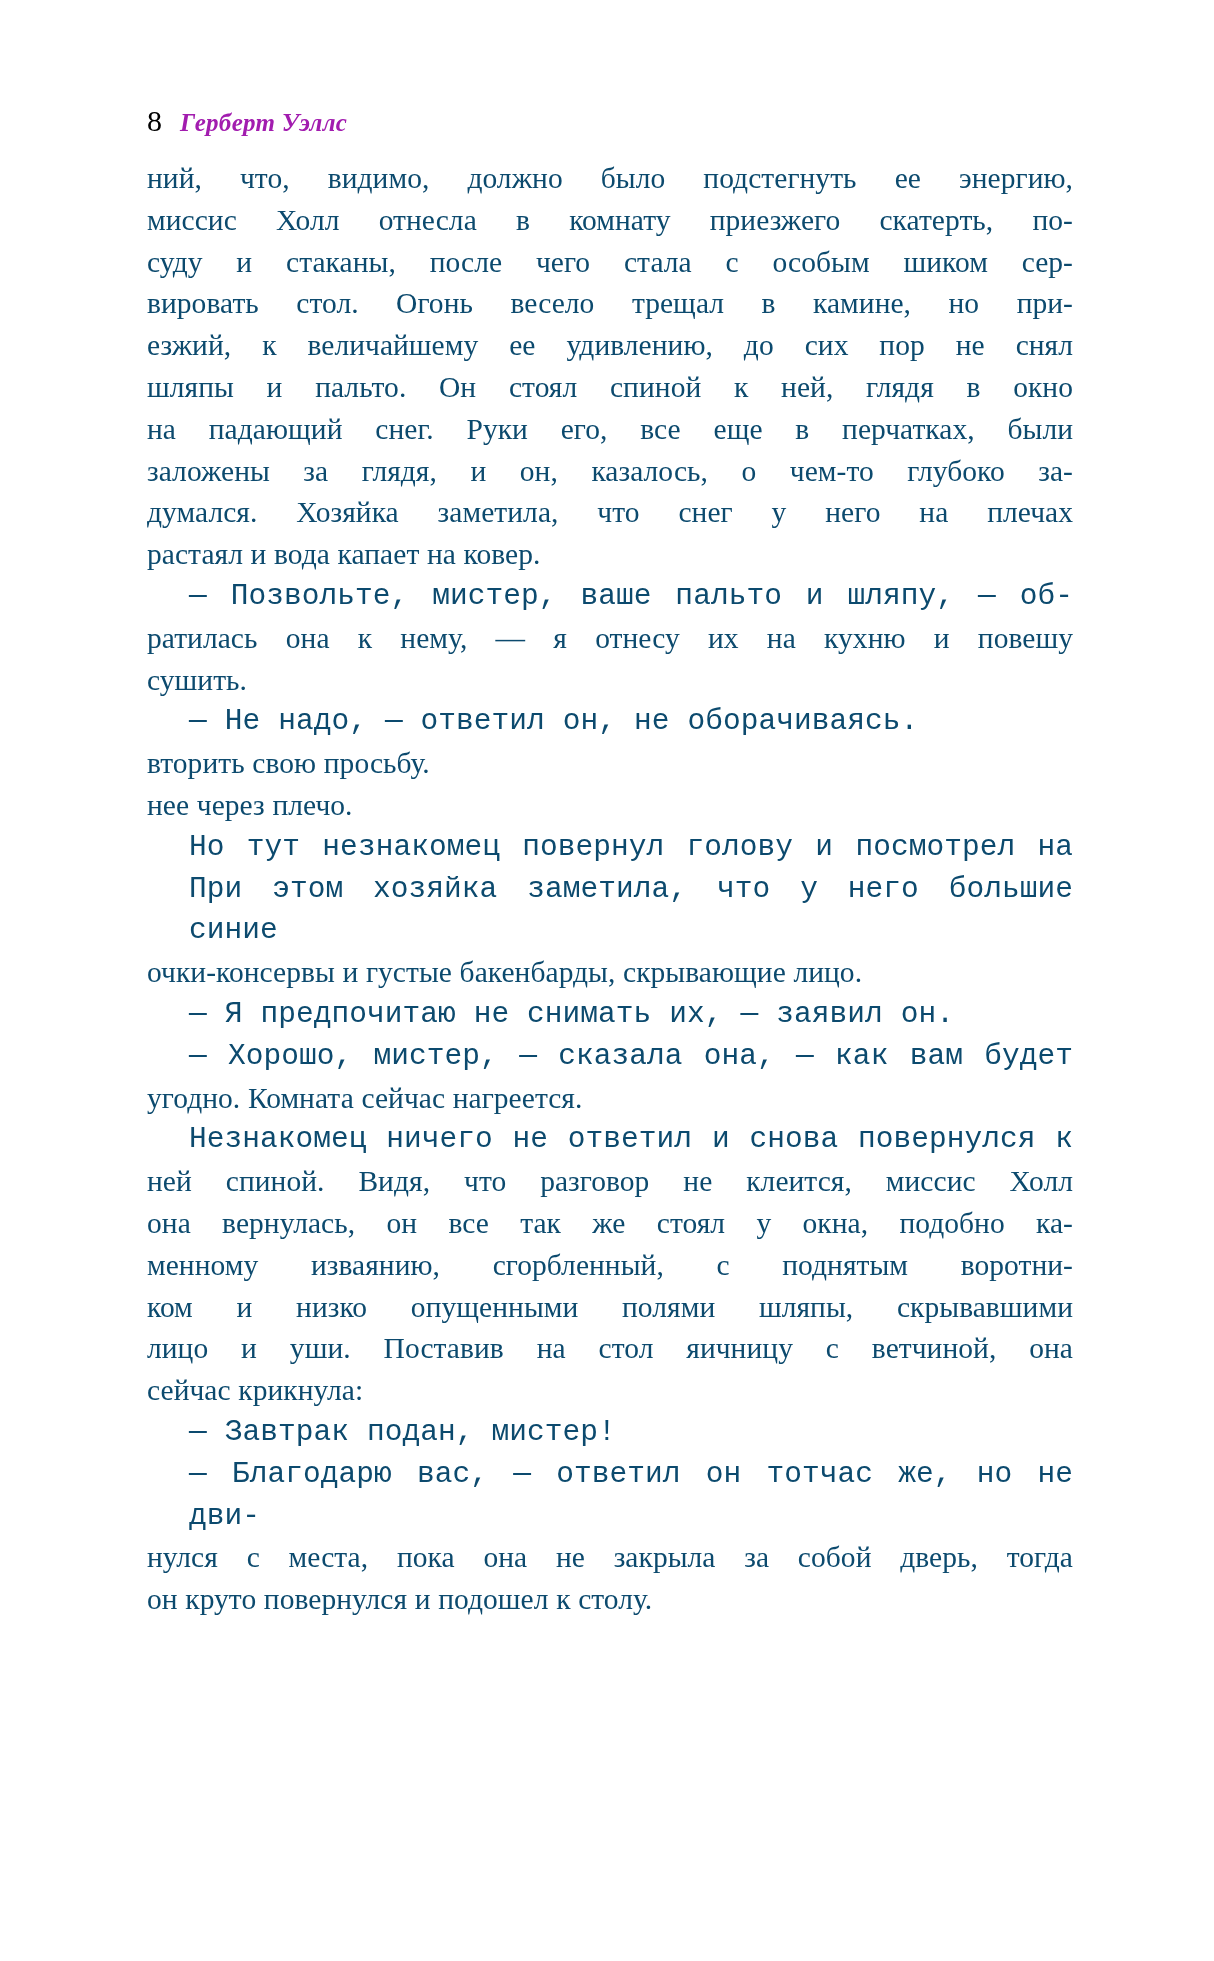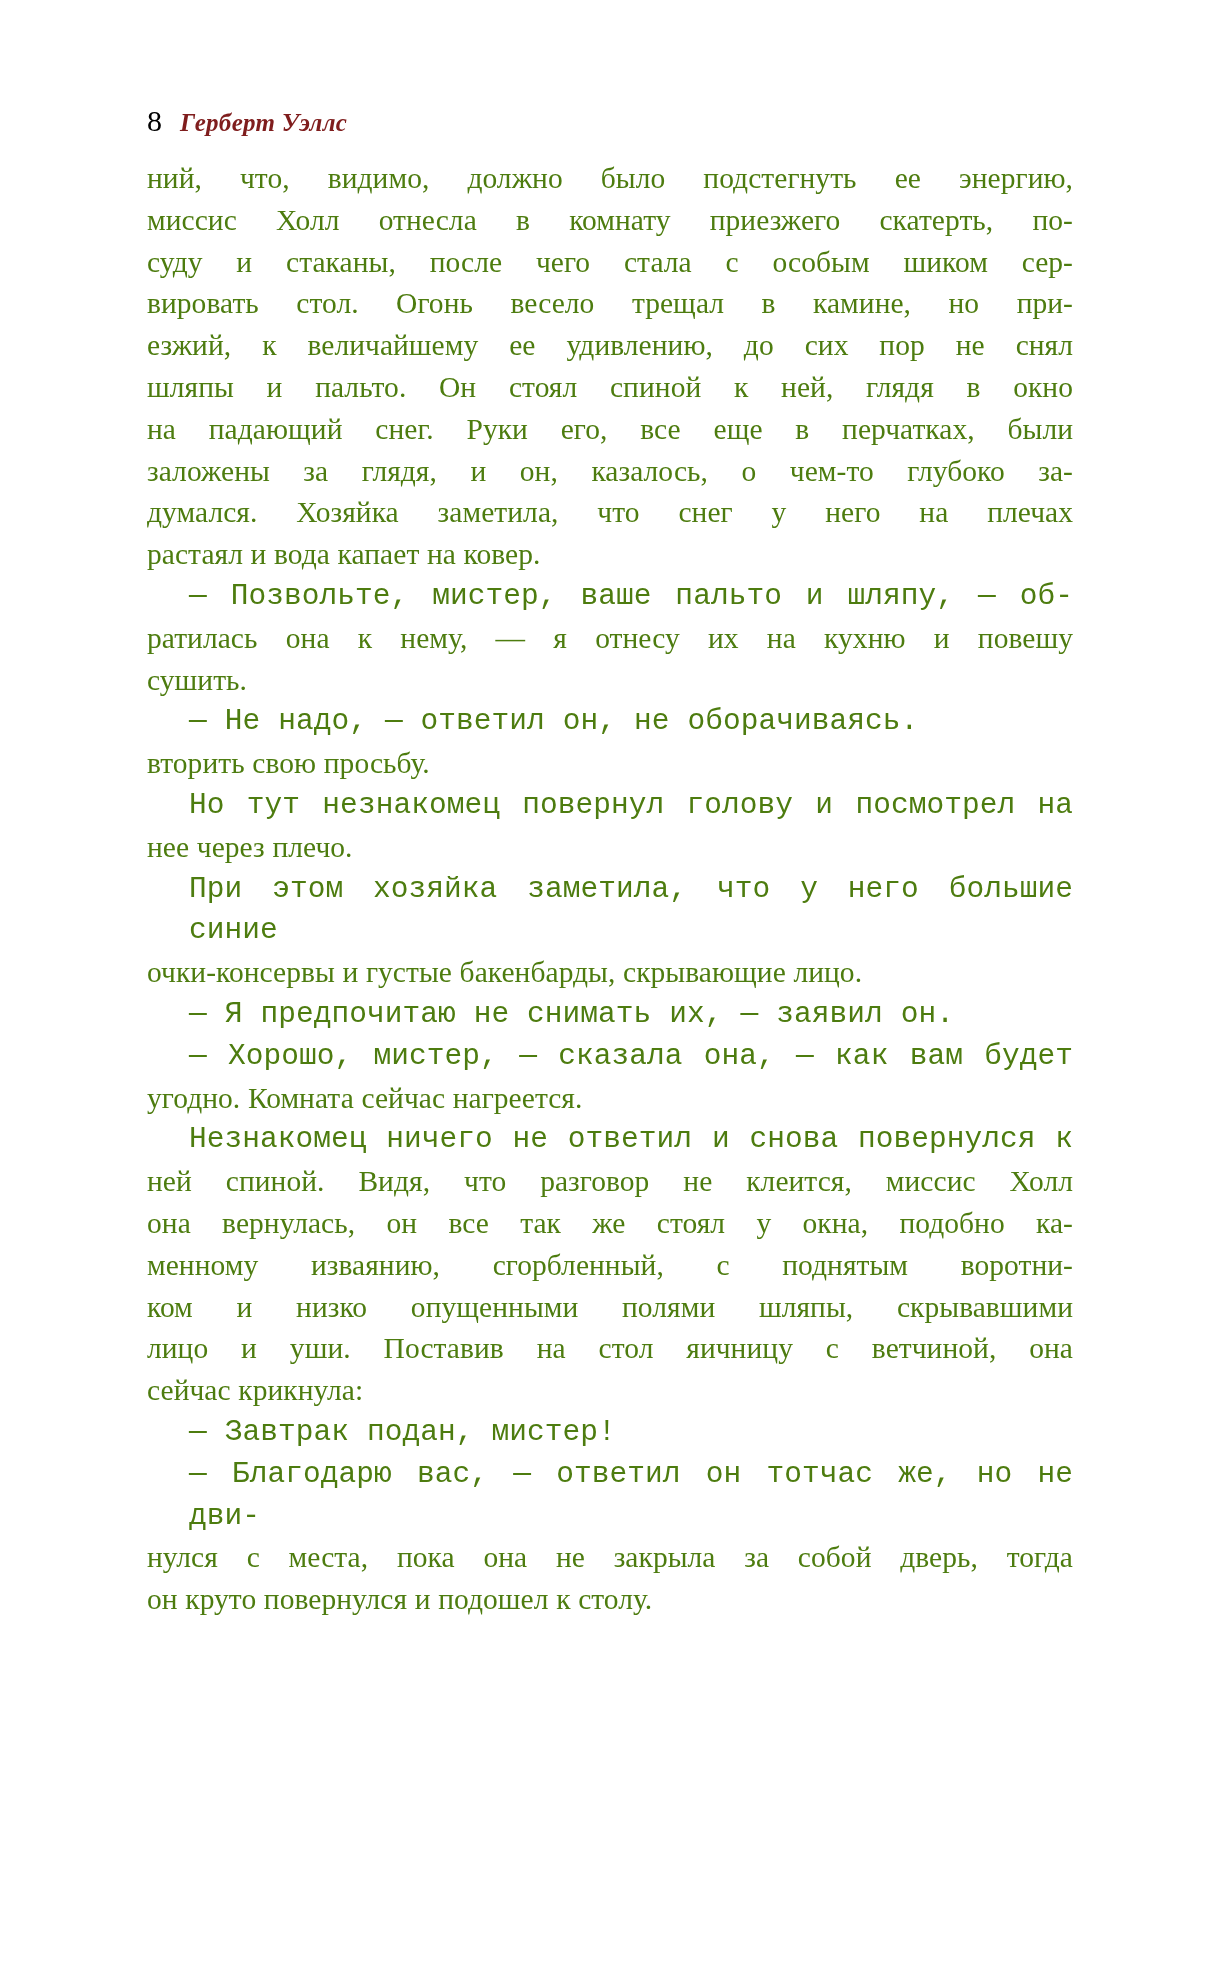--- a/index.html
+++ b/index.html
@@ -43,21 +43,21 @@
     letter-spacing: 0px;
     color: #000;
   }
   .runhead-title {
     font-family: "Liberation Serif", "DejaVu Serif", serif;
     font-style: italic;
     font-size: 25px;
     font-weight: 700;
     margin-left: 18px;
     letter-spacing: 0.3px;
-    color: #7f1d1d;
+    color: #a21caf;
   }
 
   
   .textblock {
     position: absolute;
     left: 147px;
     top: 158px;
     width: 926px;
   }
 
@@ -72,21 +72,21 @@
     letter-spacing: 0.05px;
     word-spacing: 0.2px;
   }
 
   
   .line {
     display: block;
     white-space: nowrap;
     font-size: 29.5px;
     line-height: 41.8px;
-    color: #4d7c0f;
+    color: #0c4a6e;
   }
   .line.j {
     
     white-space: normal;
     text-align: justify;
     text-align-last: justify;
   }
   .line.last {
     text-align: left;
     text-align-last: left;
@@ -129,22 +129,22 @@
         <span class="line j">ратилась она к нему, — я отнесу их на кухню и повешу</span>
         <span class="line last">сушить.</span>
       </div>
       <div class="para lines">
         <span class="line last ind">— Не надо, — ответил он, не оборачиваясь.</span>
       </div>
       <div class="para lines">
         <span class="line last">вторить свою просьбу.</span>
       </div>
       <div class="para lines">
+        <span class="line last">нее через плечо.</span>
         <span class="line j ind">Но тут незнакомец повернул голову и посмотрел на</span>
-        <span class="line last">нее через плечо.</span>
       </div>
       <div class="para lines">
         <span class="line j ind">При этом хозяйка заметила, что у него большие синие</span>
         <span class="line last">очки-консервы и густые бакенбарды, скрывающие лицо.</span>
       </div>
       <div class="para lines">
         <span class="line last ind">— Я предпочитаю не снимать их, — заявил он.</span>
       </div>
       <div class="para lines">
         <span class="line j ind">— Хорошо, мистер, — сказала она, — как вам будет</span>

